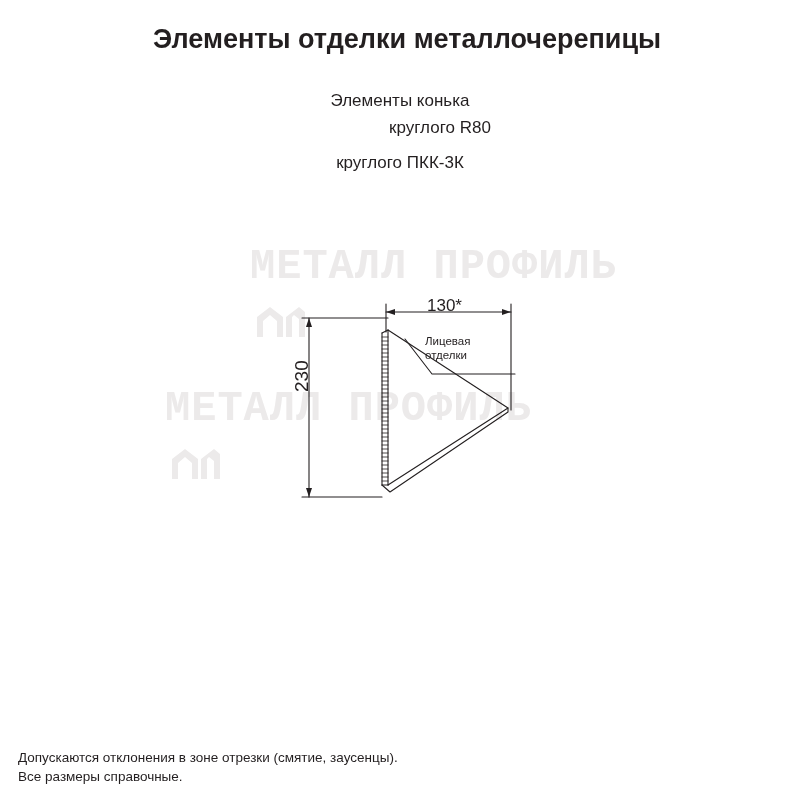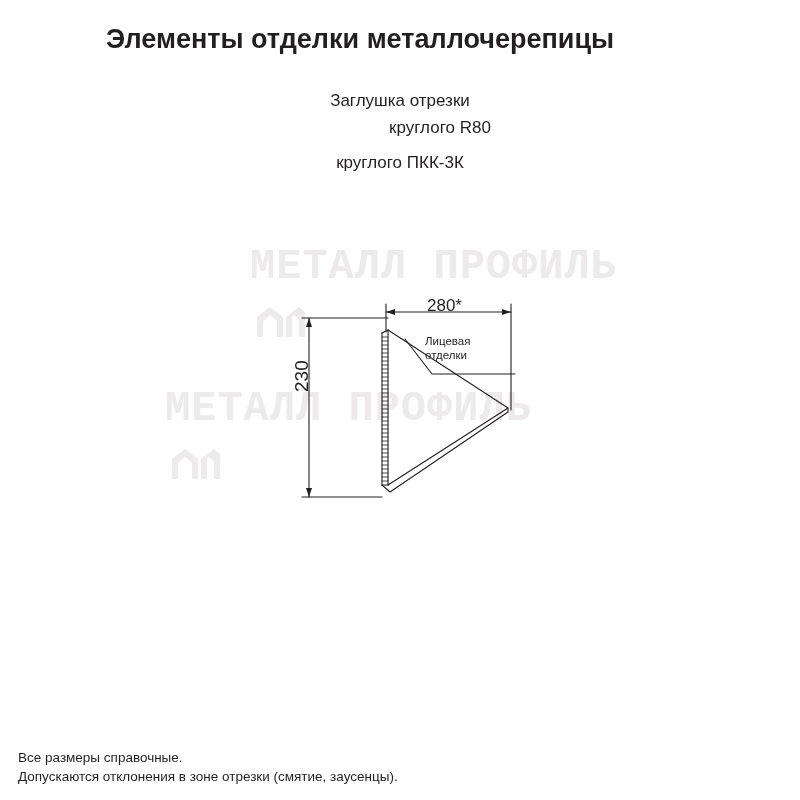--- a/index.html
+++ b/index.html
@@ -22,20 +22,21 @@
   .title {
     position: absolute;
     top: 24px;
     left: 0;
     width: 720px;
     text-align: center;
     font-size: 27px;
     font-weight: bold;
     letter-spacing: 0px;
     color: #231f20;
+    padding-left: 47px;
   }
   .subtitle {
     position: absolute;
     left: 0;
     width: 800px;
     text-align: center;
     font-size: 17px;
     color: #231f20;
   }
   .sub1 { top: 91px; }
@@ -113,21 +114,21 @@
     color: #231f20;
     text-align: left;
   }
 </style>
 </head>
 <body>
 
 <div class="page">
 
   <div class="title">Элементы отделки металлочерепицы</div>
-  <div class="subtitle sub1">Заглушка отрезки</div>
+  <div class="subtitle sub1">Элементы конька</div>
   <div class="subtitle sub2">круглого R80</div>
   <div class="subtitle sub3">круглого  ПКК-3К</div>
 
   <div class="wm-logo" style="top:303px; left:253px;">
     <svg width="56" height="40" viewBox="0 0 56 40">
       <path d="M4 34 L4 14 L17 4 L30 14 L30 34 L24 34 L24 18 L17 12 L10 18 L10 34 Z" fill="#eceaea"></path>
       <path d="M33 34 L33 14 L46 4 L52 9 L52 34 L46 34 L46 16 L41 12 L39 14 L39 34 Z" fill="#eceaea"></path>
     </svg>
   </div>
   <div class="watermark wm1">МЕТАЛЛ ПРОФИЛЬ</div>
@@ -211,25 +212,25 @@
 
         <g>
           <path d="M285 139 L312 174 L395 174"></path>
         </g>
 
       </g>
     </svg>
   </div>
 
   <div class="dim-label dim-230">230</div>
-  <div class="dim-label dim-180">280*</div>
+  <div class="dim-label dim-180">130*</div>
 
   <div class="face-label">
     <div>Лицевая</div>
     <div>отделки</div>
   </div>
 
   <div class="footnotes">
+    <div>Допускаются отклонения в зоне отрезки (смятие, заусенцы).</div>
     <div>Все размеры справочные.</div>
-    <div>Допускаются отклонения в зоне отрезки (смятие, заусенцы).</div>
   </div>
 
 </div>
 
 </body></html>

